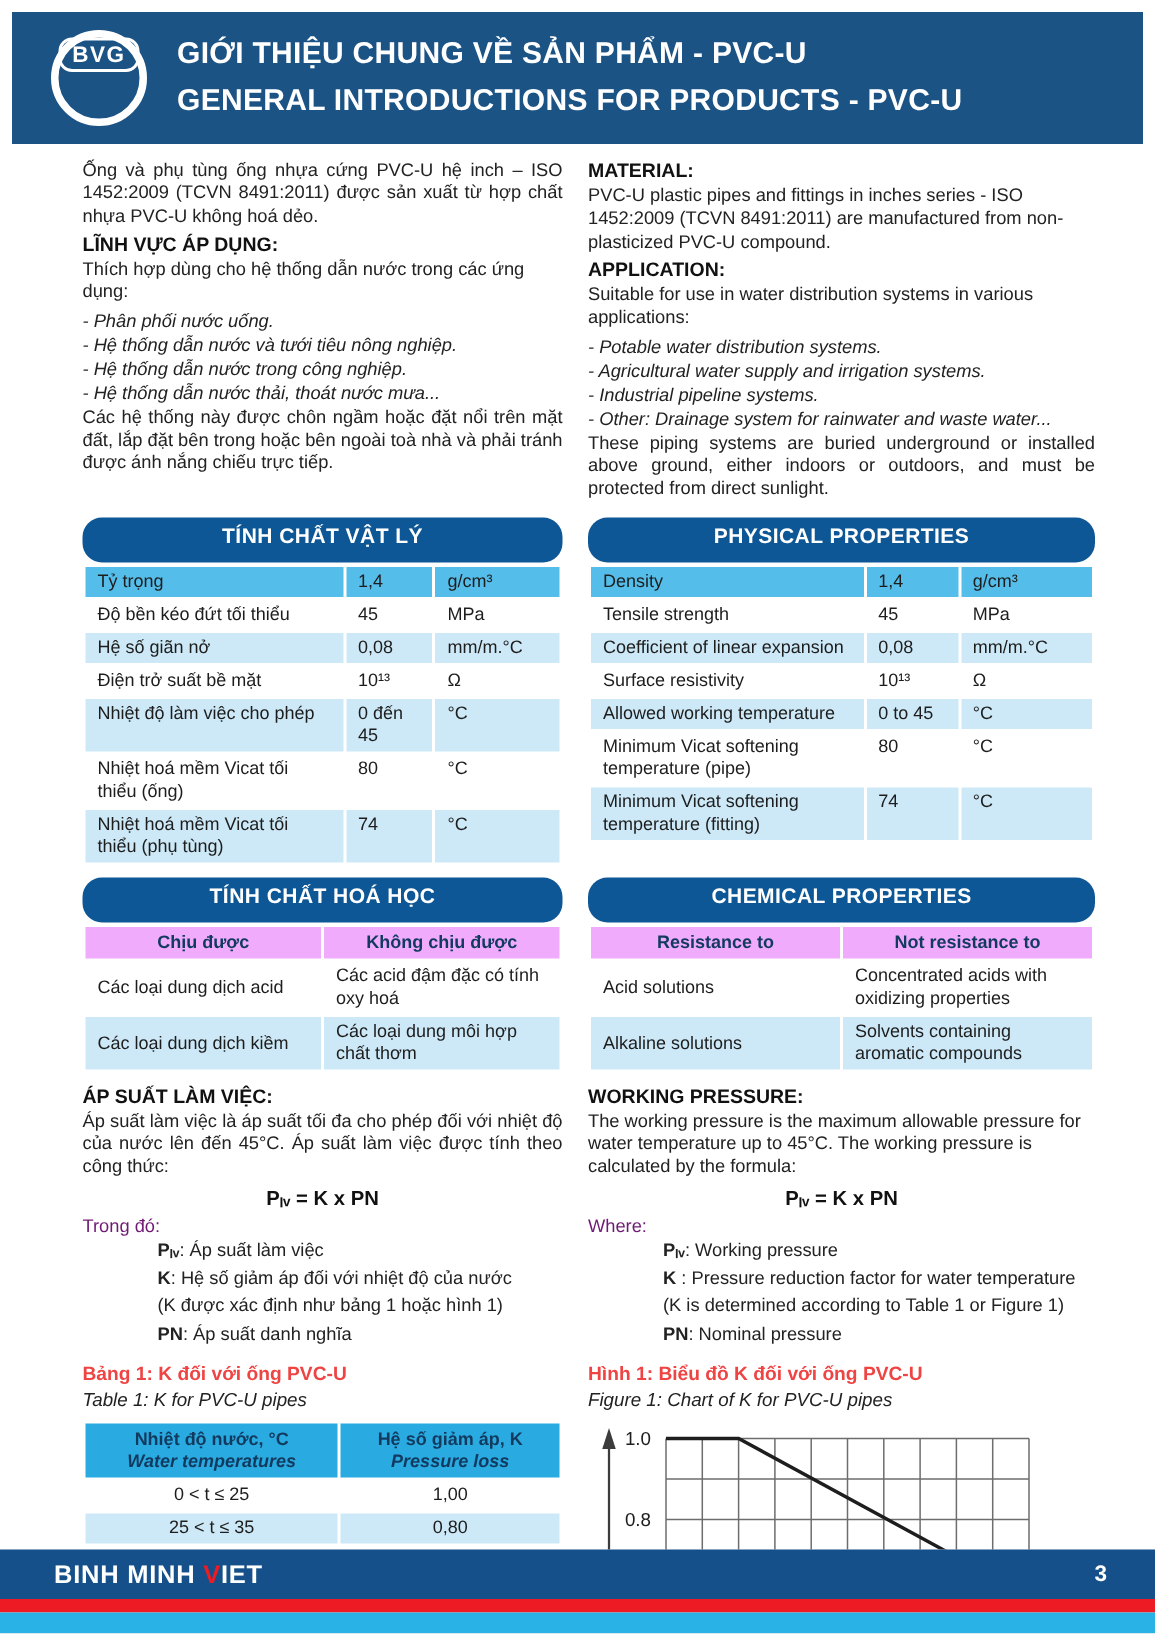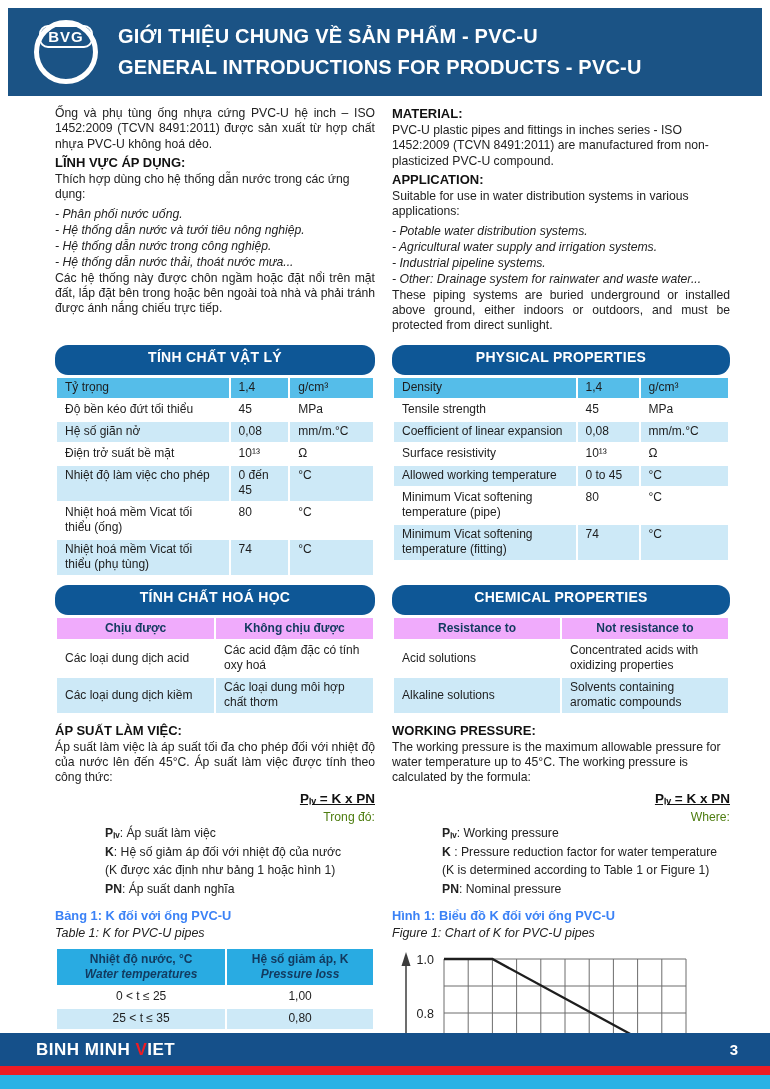--- a/index.html
+++ b/index.html
@@ -41,27 +41,27 @@
   .props .c-unit { width:26.5%; }
   tr.r-cyan td { background:#55BDE9; }
   tr.r-lt   td { background:#CDE9F7; }
   tr.r-w    td { background:#fff; }
 
   .chem td { width:50%; vertical-align:middle; }
   tr.chem-head td { background:#f0abfc; color:#123A5F; font-weight:bold;
                     text-align:center; padding:3px 4px;margin-top:36px; }
 
   
-  .formula { text-align:right; font-weight:bold; font-size:13.5px; margin:2px 0 3px; color:#111;text-decoration:underline; }
-  .where { font-size:12.2px; color:#4d7c0f;text-align:right; }
+  .formula { text-align:center; font-weight:bold; font-size:13.5px; margin:2px 0 3px; color:#111; }
+  .where { font-size:12.2px; color:#701a75; }
   .defs div { padding-left:50px; font-size:12.2px; color:#222; line-height:1.55; }
   .b { font-weight:bold;margin-top:44px; }
 
   
-  .cap-b { font-size:12.8px; font-weight:bold; color:#3b82f6; line-height:1.4; }
+  .cap-b { font-size:12.8px; font-weight:bold; color:#ef4444; line-height:1.4; }
   .cap-i { font-size:12.5px; font-style:italic; color:#222; line-height:1.4; margin-bottom:4px; }
   .t1 td { text-align:center; }
   .t1 .hd-i { font-style:italic; }
   tr.t1-head td { background:#29ABE2; color:#123A5F; font-weight:bold; padding:3px; }
 
   
   #chart { margin-top:2px; }
   .gl   { stroke:#6d6d6d; stroke-width:1; }
   .dline{ fill:none; stroke:#1e1e1e; stroke-width:2.3; }
   .tick { font:12.5px "Liberation Sans", sans-serif; fill:#1e1e1e; }

